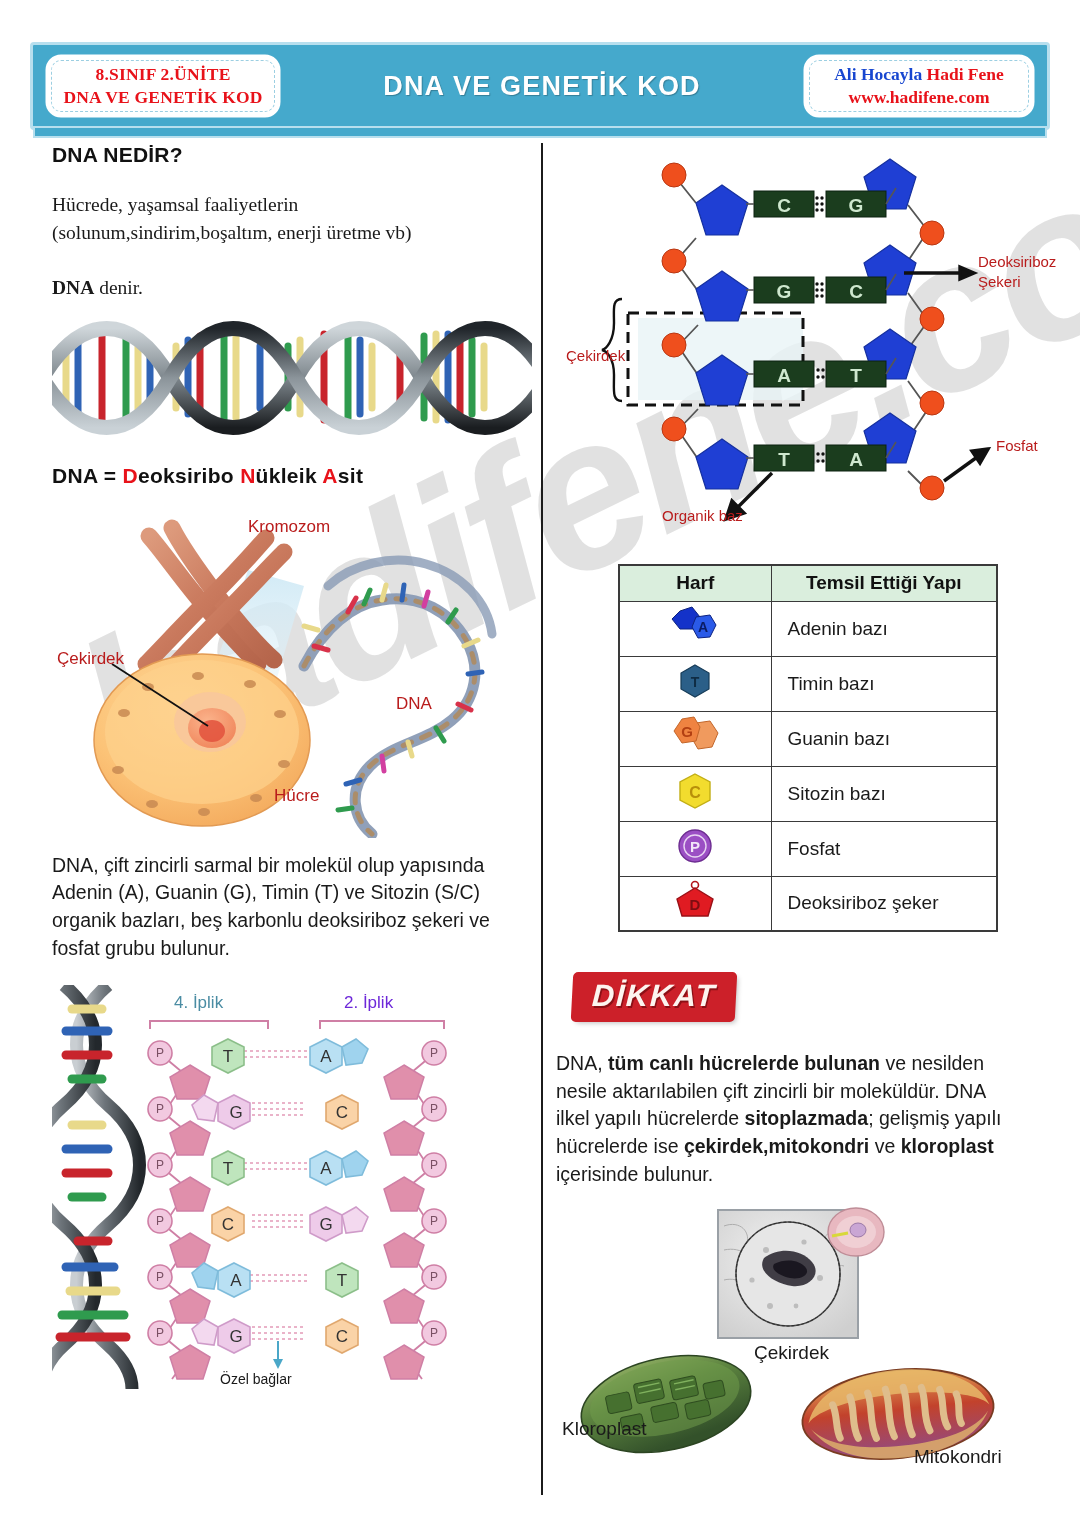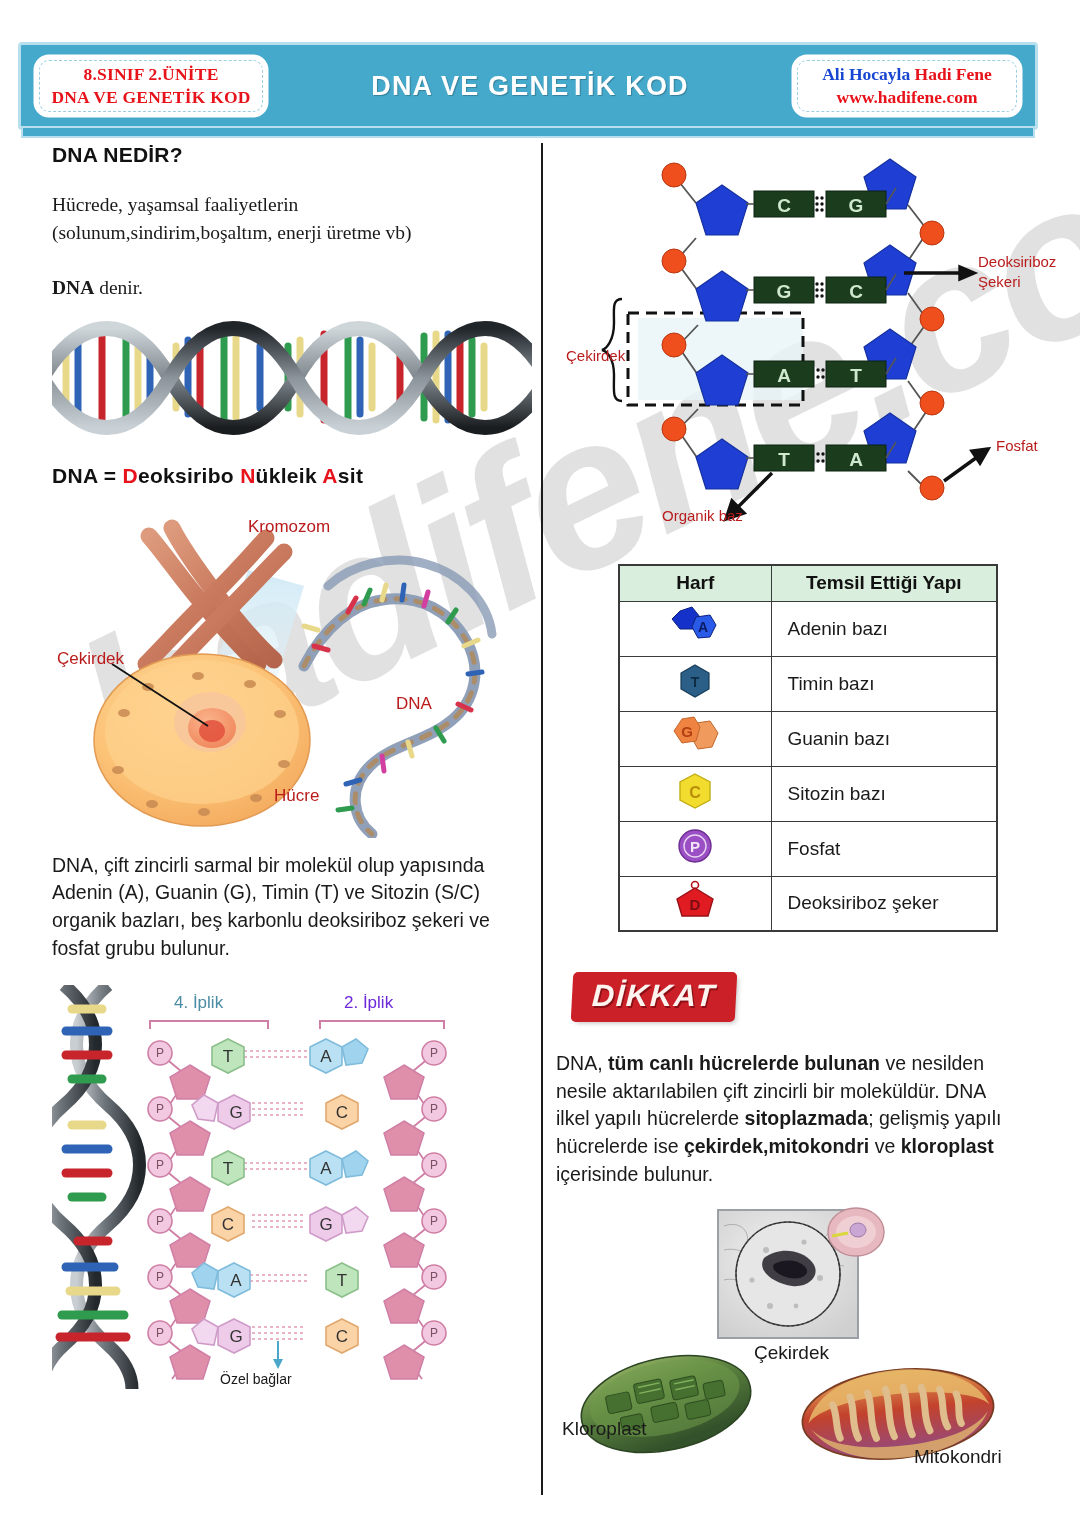--- a/index.html
+++ b/index.html
@@ -32,21 +32,21 @@
   
   .page {
     position: absolute;
     inset: 0;
     z-index: 10;
   }
 
   
   .header {
     position: absolute;
-    left: 18px; top: 42px;
+    left: 30px; top: 42px;
     width: 1020px; height: 88px;
     background: #45a9cc;
     border: 3px solid #b7dfee;
     border-radius: 4px;
     display: flex;
     align-items: center;
     justify-content: space-between;
     padding: 0 14px;
   }
   .header::after {

